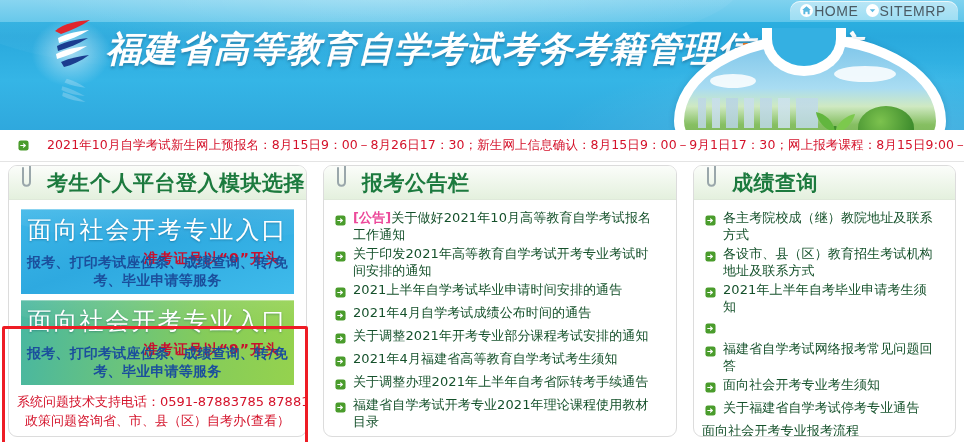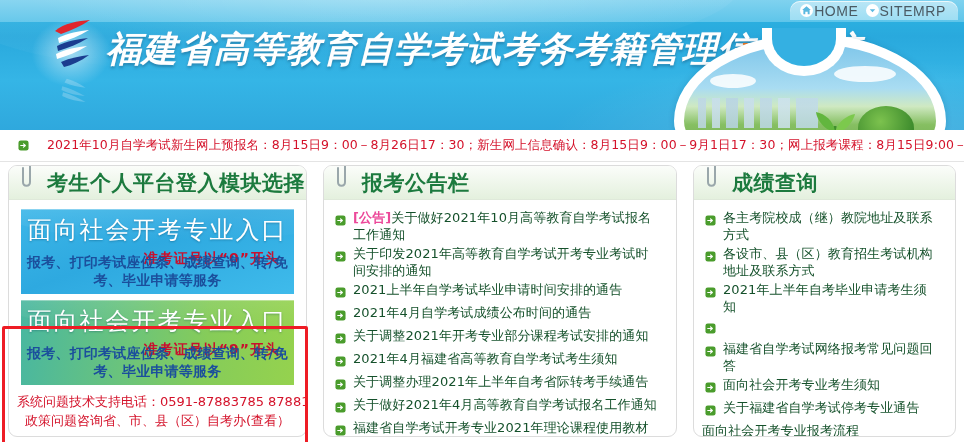--- a/index.html
+++ b/index.html
@@ -570,29 +570,20 @@
               </span>
               <span class="news-text">关于调整办理2021年上半年自考省际转考手续通告</span>
             </li>
             <li class="news-item">
               <span class="bullet">
                 <svg width="11" height="11" viewBox="0 0 12 12">
                     <rect x="0.5" y="0.5" width="11" height="11" rx="2.5" fill="#4a9c2c"></rect>
                     <path d="M3 6 L7.6 6 M6 4.2 L8 6 L6 7.8" stroke="#fff" stroke-width="1.3" fill="none" stroke-linecap="round" stroke-linejoin="round"></path>
                   </svg>
               </span>
-              <span class="news-text">关于做好2021年4月高等教育自学考试报名工作通知</span>
-            </li>
-            <li class="news-item">
-              <span class="bullet">
-                <svg width="11" height="11" viewBox="0 0 12 12">
-                    <rect x="0.5" y="0.5" width="11" height="11" rx="2.5" fill="#4a9c2c"></rect>
-                    <path d="M3 6 L7.6 6 M6 4.2 L8 6 L6 7.8" stroke="#fff" stroke-width="1.3" fill="none" stroke-linecap="round" stroke-linejoin="round"></path>
-                  </svg>
-              </span>
               <span class="news-text">福建省自学考试开考专业2021年理论课程使用教材目录</span>
             </li>
           </ul>
         </div>
       </div>
     </div>
 
     <div class="col-right">
       <div class="panel">
         <div class="panel-head">

